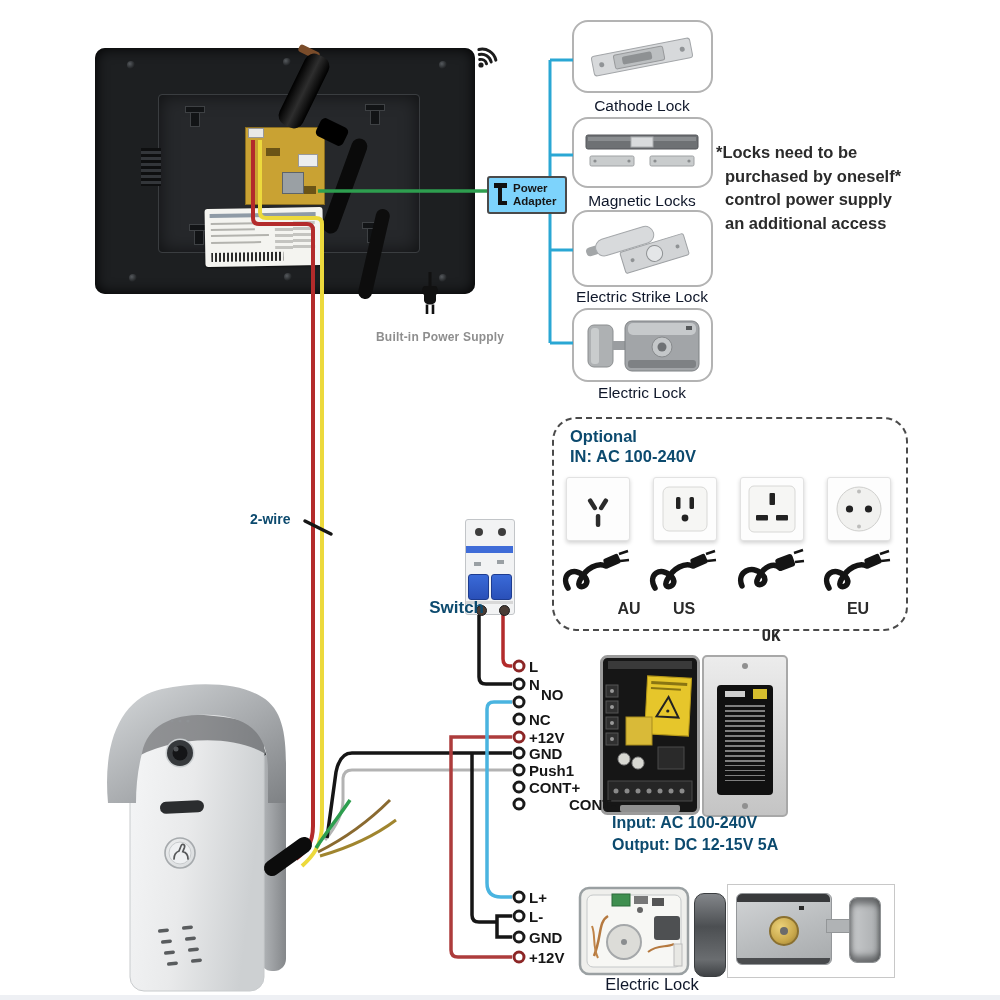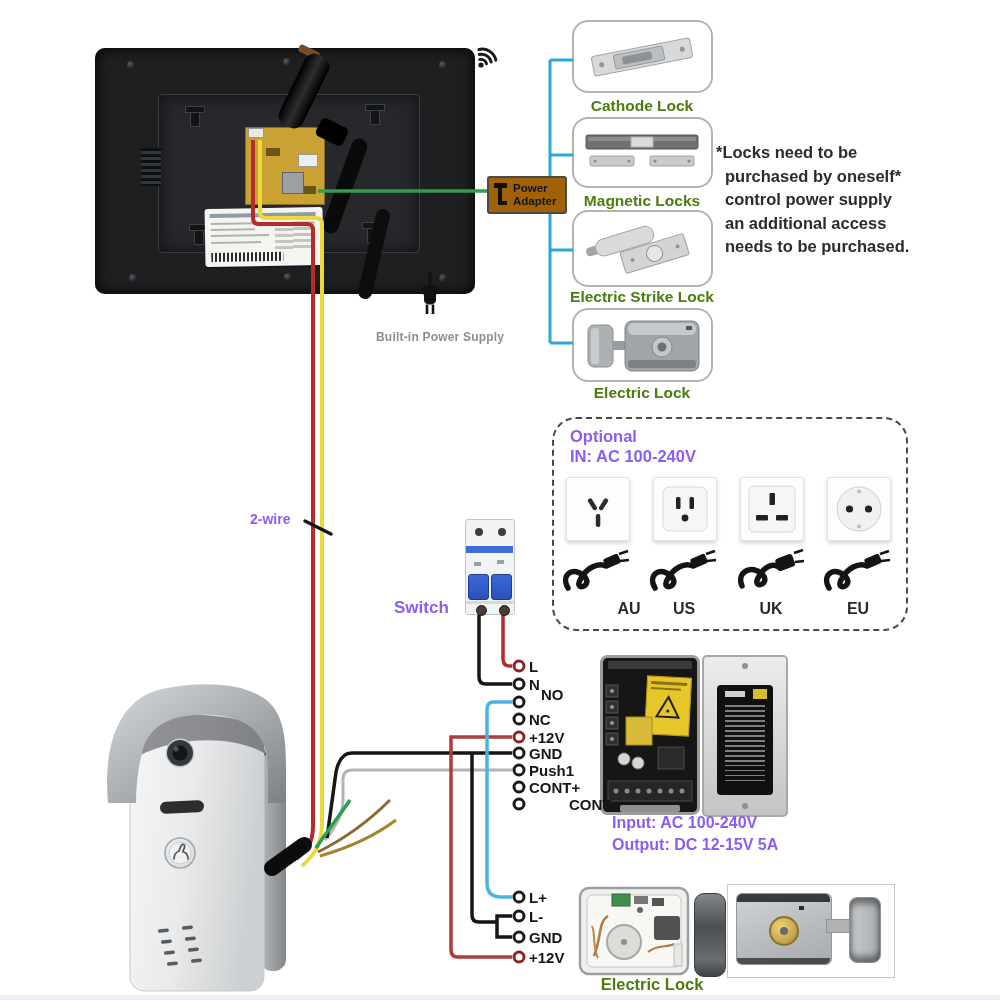--- a/index.html
+++ b/index.html
@@ -1,23 +1,23 @@
 <!DOCTYPE html>
 <html><head>
 <meta charset="utf-8">
 <style>
   html,body{margin:0;padding:0;background:#fff;}
   #canvas{position:relative;width:1000px;height:1000px;background:#ffffff;overflow:hidden;
           font-family:"Liberation Sans","DejaVu Sans",sans-serif;}
   .abs{position:absolute;}
-  .lbl{position:absolute;font-weight:bold;color:#8b5cf6;white-space:nowrap;}
+  .lbl{position:absolute;font-weight:bold;color:#0c4a6e;white-space:nowrap;}
   .lock-box{position:absolute;left:572px;width:141px;background:#fff;border:2px solid #b3b3b3;
             border-radius:16px;box-sizing:border-box;}
-  .lock-label{position:absolute;width:170px;text-align:center;font-weight:bold;
-              font-size:15.5px;color:#4d7c0f;}
+  .lock-label{position:absolute;width:170px;text-align:center;font-weight:normal;
+              font-size:15.5px;color:#0f172a;}
   .socket{position:absolute;width:62px;height:62px;background:#fdfdfd;border:1px solid #e2e2e2;
           box-shadow:0 2px 4px rgba(0,0,0,.18);border-radius:3px;}
   .plug-type-label{position:absolute;width:62px;text-align:center;font-weight:bold;
                    font-size:16px;color:#2a2a2a;}
   .t-label{position:absolute;left:529px;font-weight:bold;font-size:15px;color:#161616;white-space:nowrap;}
   .screw{position:absolute;width:8px;height:8px;border-radius:50%;
          background:radial-gradient(circle at 35% 35%,#565a5e,#1c1e20 70%);}
   .keyhole{position:absolute;width:8px;height:17px;background:#121416;border:1px solid #3e4144;}
   .keyhole::after{content:"";position:absolute;left:-6px;top:-3px;width:18px;height:5px;
                   background:#121416;border:1px solid #3e4144;}
@@ -140,21 +140,20 @@
       <rect x="112" y="16" width="6" height="4" fill="#55585a"></rect>
     </svg>
   </div>
   <div class="lock-label" style="left:557px;top:384px;">Electric Lock</div>
 
   <div class="abs" style="left:716px;top:141px;width:240px;">
     <div class="note-line">*Locks need to be</div>
     <div class="note-line">purchased by oneself*</div>
     <div class="note-line">control power supply</div>
     <div class="note-line">an additional access</div>
-    <div class="note-line">needs to be purchased.</div>
   </div>
 
   <div class="abs" style="left:552px;top:417px;width:356px;height:214px;border:2.5px dashed #4a4a4a;border-radius:24px;box-sizing:border-box;">
     <div class="lbl" style="left:16px;top:8px;font-size:16.5px;">Optional</div>
     <div class="lbl" style="left:16px;top:28px;font-size:16.5px;">IN: AC 100-240V</div>
   </div>
 
   <div class="socket" style="left:566px;top:477px;">
     <svg width="62" height="62" viewBox="0 0 62 62">
       <rect x="23" y="20" width="4.5" height="13" rx="2" fill="#2c2c2c" transform="rotate(-32 25 26)"></rect>
@@ -204,21 +203,21 @@
     <path d="M60,9 l9,-3 M61,18 l9,-1" stroke="#141414" stroke-width="2.6"></path>
   </svg>
   <svg class="abs" style="left:821px;top:544px;" width="74" height="54" viewBox="0 0 74 54">
     <path d="M8,44 C0,30 14,22 24,32 C34,42 14,48 20,36 C26,24 38,18 46,22" stroke="#141414" stroke-width="5.5" fill="none" stroke-linecap="round"></path>
     <rect x="44" y="12" width="16" height="10" rx="2" fill="#141414" transform="rotate(-24 52 17)"></rect>
     <path d="M59,10 l9,-3 M60,17 l9,-1" stroke="#141414" stroke-width="2.6"></path>
   </svg>
 
   <div class="plug-type-label" style="left:598px;top:600px;">AU</div>
   <div class="plug-type-label" style="left:653px;top:600px;">US</div>
-  <div class="plug-type-label" style="left:740px;top:600px;">UK</div>
+  <div class="plug-type-label" style="left:740px;top:628px;font-family:Liberation Mono, monospace;">UK</div>
   <div class="plug-type-label" style="left:827px;top:600px;">EU</div>
 
   <svg class="abs" style="left:600px;top:655px;" width="100" height="160" viewBox="0 0 100 160">
     <rect x="1.5" y="1.5" width="97" height="157" rx="6" fill="#161616" stroke="#9b9b9b" stroke-width="3"></rect>
     <rect x="8" y="6" width="84" height="8" fill="#3a3a3a"></rect>
     <g transform="rotate(3 68 52)">
       <rect x="46" y="22" width="44" height="58" fill="#e6c62b" stroke="#b89a18"></rect>
       <rect x="50" y="27" width="36" height="3" fill="#8a7512"></rect>
       <rect x="50" y="33" width="30" height="2" fill="#8a7512"></rect>
       <path d="M68,42 L79,62 L57,62 Z" fill="none" stroke="#222" stroke-width="2"></path>
@@ -388,21 +387,21 @@
     </g>
 
     <g fill="#fff" stroke-width="3">
       <circle cx="519" cy="897" r="5" stroke="#1a1a1a"></circle>
       <circle cx="519" cy="916" r="5" stroke="#1a1a1a"></circle>
       <circle cx="519" cy="937" r="5" stroke="#1a1a1a"></circle>
       <circle cx="519" cy="957" r="5" stroke="#8c2626"></circle>
     </g>
   </svg>
 
-  <div class="abs" style="left:487px;top:176px;width:80px;height:38px;background:#a16207;border:2px solid #4a4a4a;border-radius:3px;box-sizing:border-box;">
+  <div class="abs" style="left:487px;top:176px;width:80px;height:38px;background:#7dd3fc;border:2px solid #4a4a4a;border-radius:3px;box-sizing:border-box;">
     <svg class="abs" style="left:4px;top:4px;" width="18" height="27" viewBox="0 0 18 27">
       <rect x="1" y="1" width="13" height="5" fill="#111"></rect>
       <rect x="5" y="6" width="4" height="17" fill="#111"></rect>
       <rect x="5" y="19" width="9" height="4" fill="#111"></rect>
     </svg>
     <div class="abs" style="left:24px;top:4px;font-weight:bold;font-size:11.5px;line-height:13px;color:#161616;">
       <div>Power</div>
       <div>Adapter</div>
     </div>
   </div>
@@ -412,21 +411,21 @@
     <div class="abs" style="left:32px;top:8px;width:8px;height:8px;border-radius:50%;background:#3d3d3d;"></div>
     <div class="abs" style="left:0;top:26px;width:47px;height:7px;background:#3f6cd8;"></div>
     <div class="abs" style="left:8px;top:42px;width:7px;height:4px;background:#9aa0a4;"></div>
     <div class="abs" style="left:31px;top:40px;width:7px;height:4px;background:#9aa0a4;"></div>
     <div class="abs" style="left:2px;top:54px;width:21px;height:26px;background:linear-gradient(180deg,#3a6ad8,#2a50b8);border-radius:3px;border:1px solid #1e3c90;box-sizing:border-box;"></div>
     <div class="abs" style="left:25px;top:54px;width:21px;height:26px;background:linear-gradient(180deg,#3a6ad8,#2a50b8);border-radius:3px;border:1px solid #1e3c90;box-sizing:border-box;"></div>
     <div class="abs" style="left:0;top:81px;width:47px;height:3px;background:#d8d8d8;"></div>
     <div class="abs" style="left:10px;top:85px;width:9px;height:9px;border-radius:50%;background:#4a3b34;border:1px solid #1c1c1c;"></div>
     <div class="abs" style="left:33px;top:85px;width:9px;height:9px;border-radius:50%;background:#4a3b34;border:1px solid #1c1c1c;"></div>
   </div>
-  <div class="lbl" style="left:394px;top:598px;width:62px;text-align:left;font-size:17px;">Switch</div>
+  <div class="lbl" style="left:422px;top:598px;width:62px;text-align:right;font-size:17px;">Switch</div>
 
   <div class="lbl" style="left:250px;top:511px;font-size:14px;">2-wire</div>
 
   <div class="t-label" style="top:658px;">L</div>
   <div class="t-label" style="top:676px;">N</div>
   <div class="t-label" style="top:686px;margin-left:12px;">NO</div>
   <div class="t-label" style="top:711px;">NC</div>
   <div class="t-label" style="top:729px;">+12V</div>
   <div class="t-label" style="top:745px;">GND</div>
   <div class="t-label" style="top:762px;">Push1</div>

